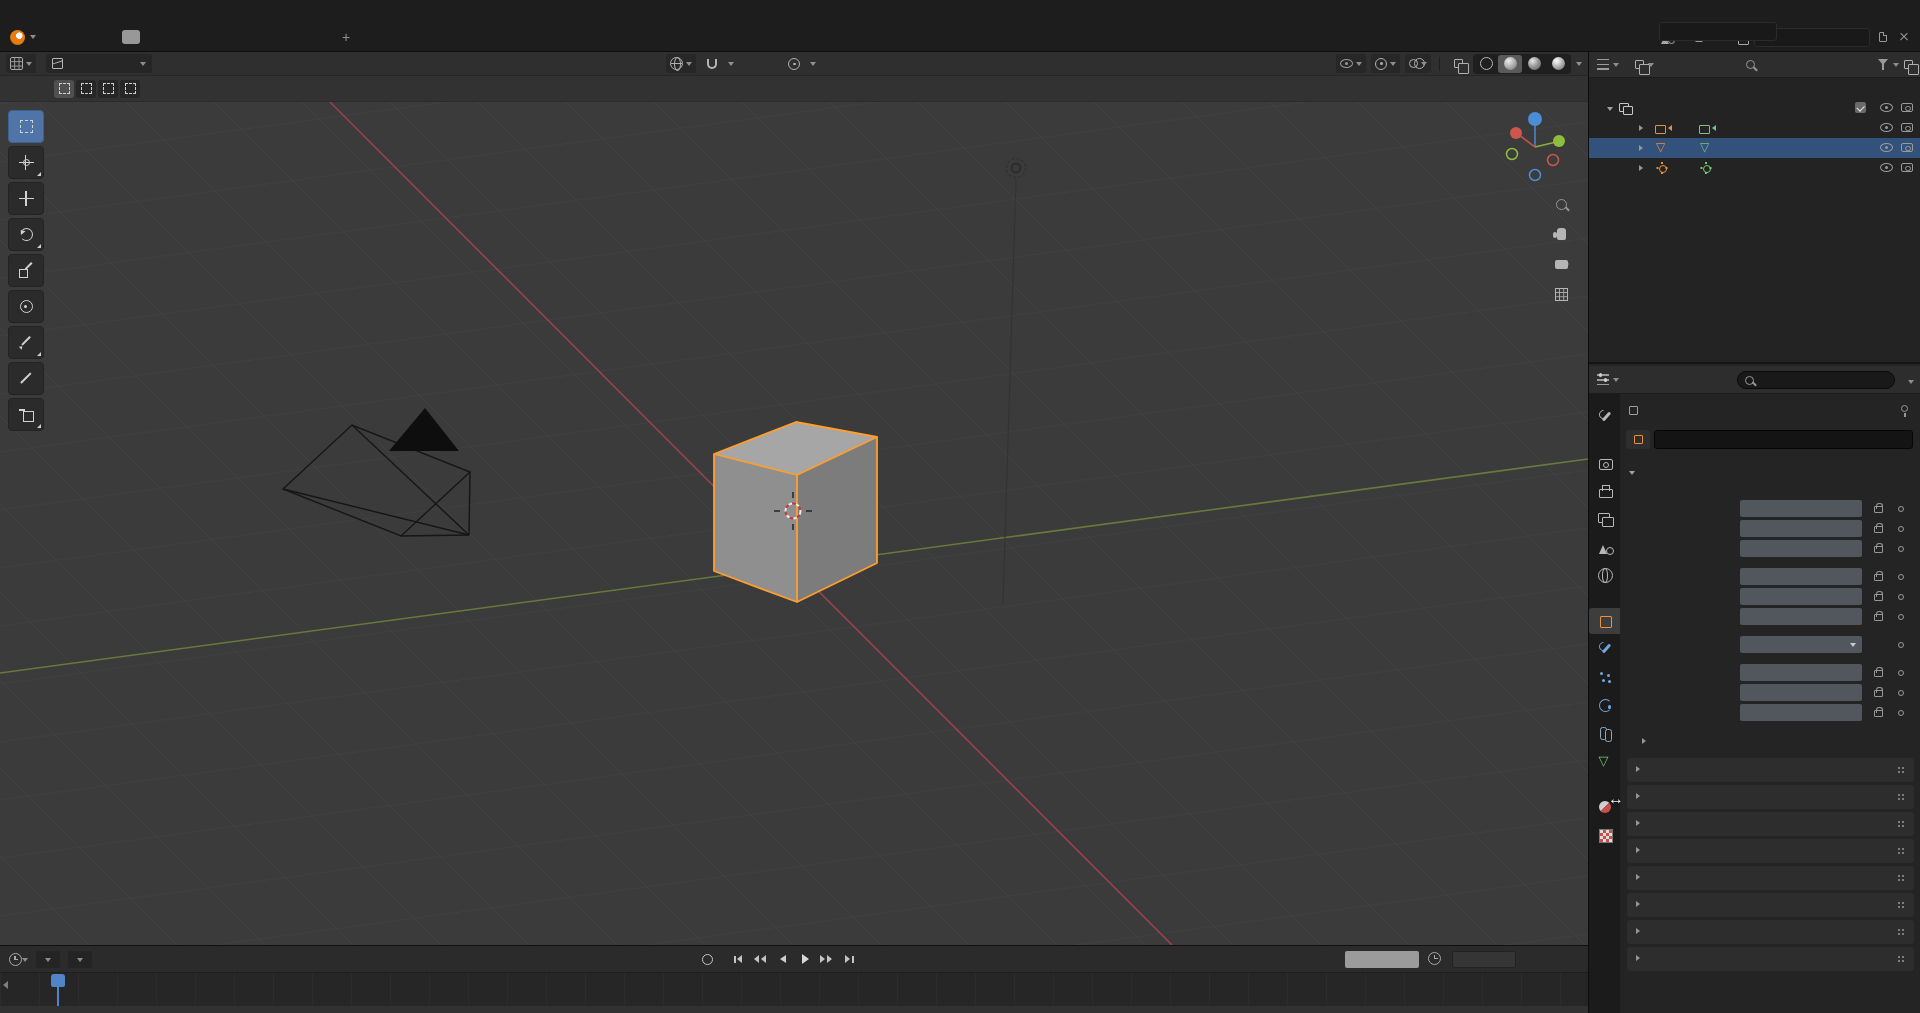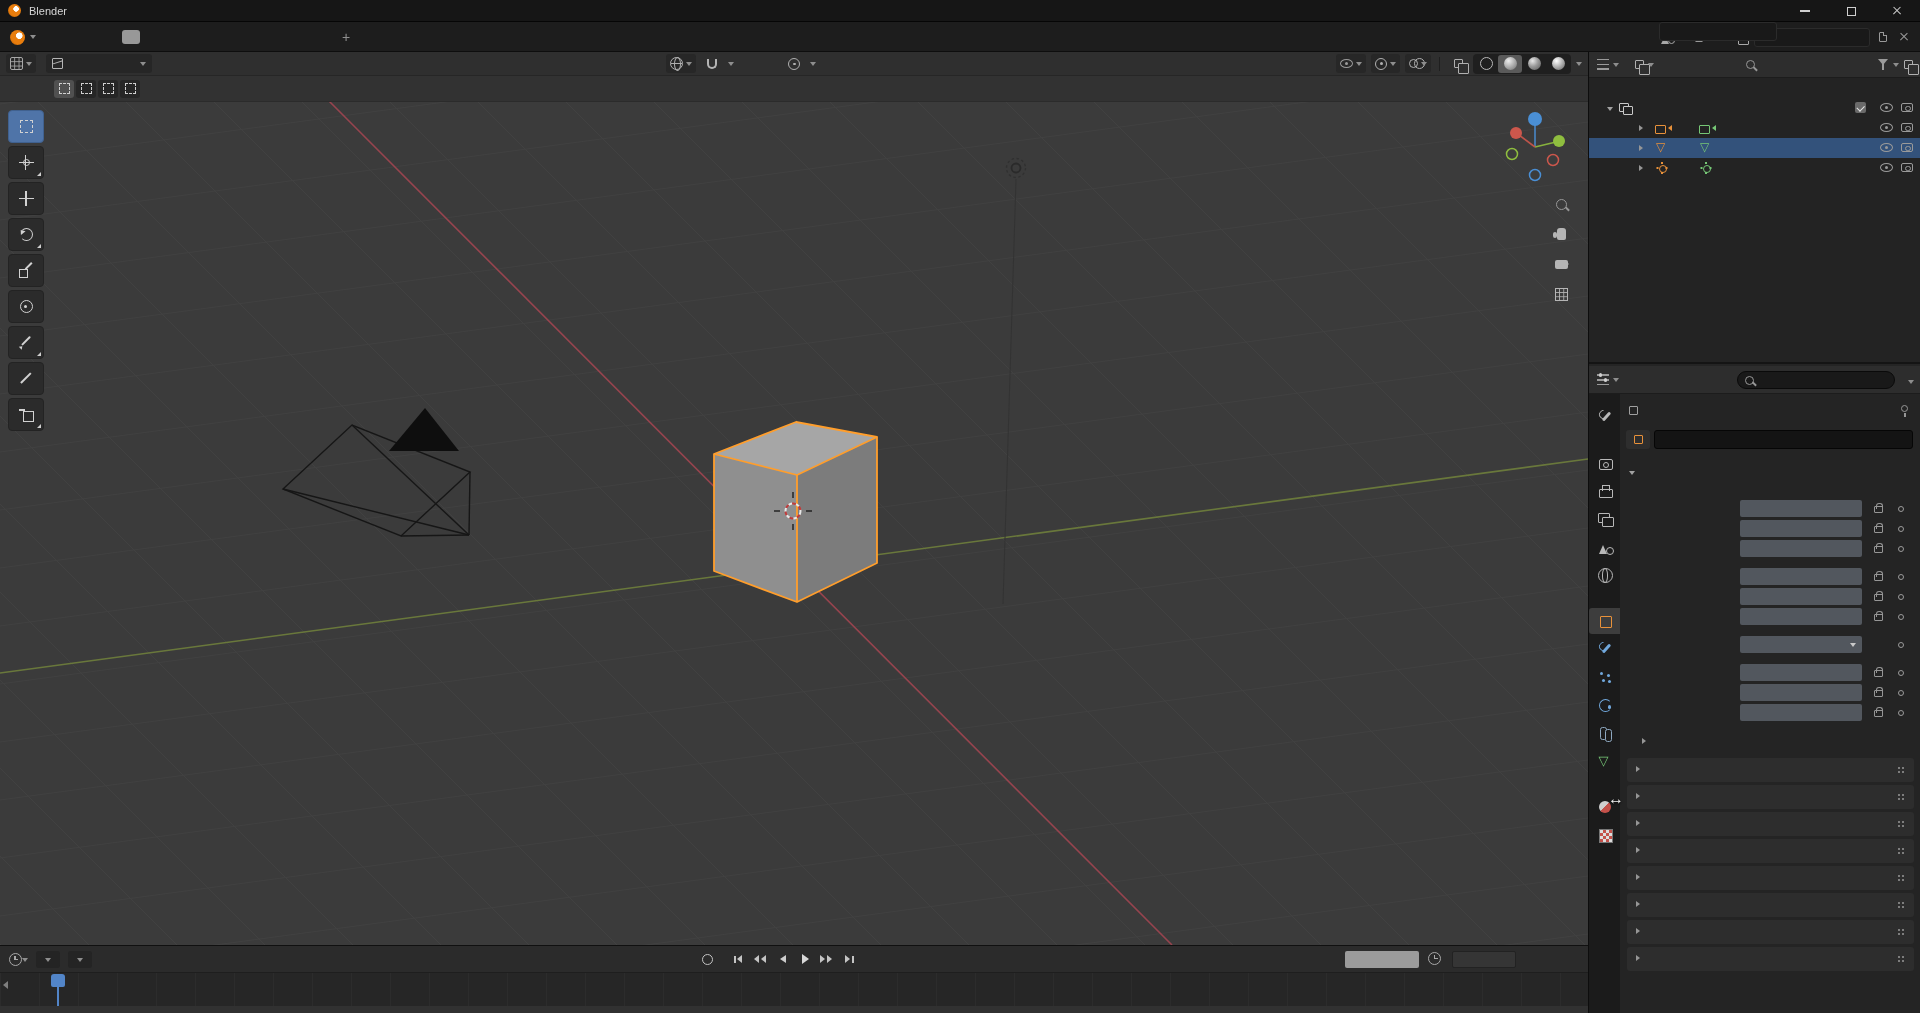--- a/index.html
+++ b/index.html
@@ -244,35 +244,20 @@
 .edge-arrow{position:absolute;width:0;height:0;border:4px solid transparent}
 .edge-arrow.left{left:3px;top:8px;border-right:5px solid #7e7e7e;border-left:none}
 
 .mouse-cursor{position:absolute;left:1608px;top:790px;color:#f2f2f2;font-size:16px;text-shadow:0 1px 2px #000;z-index:60}
 </style>
 </head>
 <body>
 
 <div class="app">
 
-  <div class="titlebar">
-    <span class="blender-logo"></span>
-    <span class="title-text">Blender</span>
-    <div class="win-btns">
-      <div class="win-btn">
-          <span class="wb-min"></span>
-        </div>
-      <div class="win-btn">
-          <span class="wb-max"></span>
-        </div>
-      <div class="win-btn">
-          <span class="wb-close"></span>
-        </div>
-    </div>
-  </div>
 
   <div class="topbar">
     <span class="tb-logo"></span>
     <span class="ic i-chev tb-logo-chev"></span>
     <span class="ws-tab"></span>
     <span class="ws-add">+</span>
     <div class="tb-right">
       <span class="tb-mini">
           <span class="ti-mini-scene"></span>
         </span>

